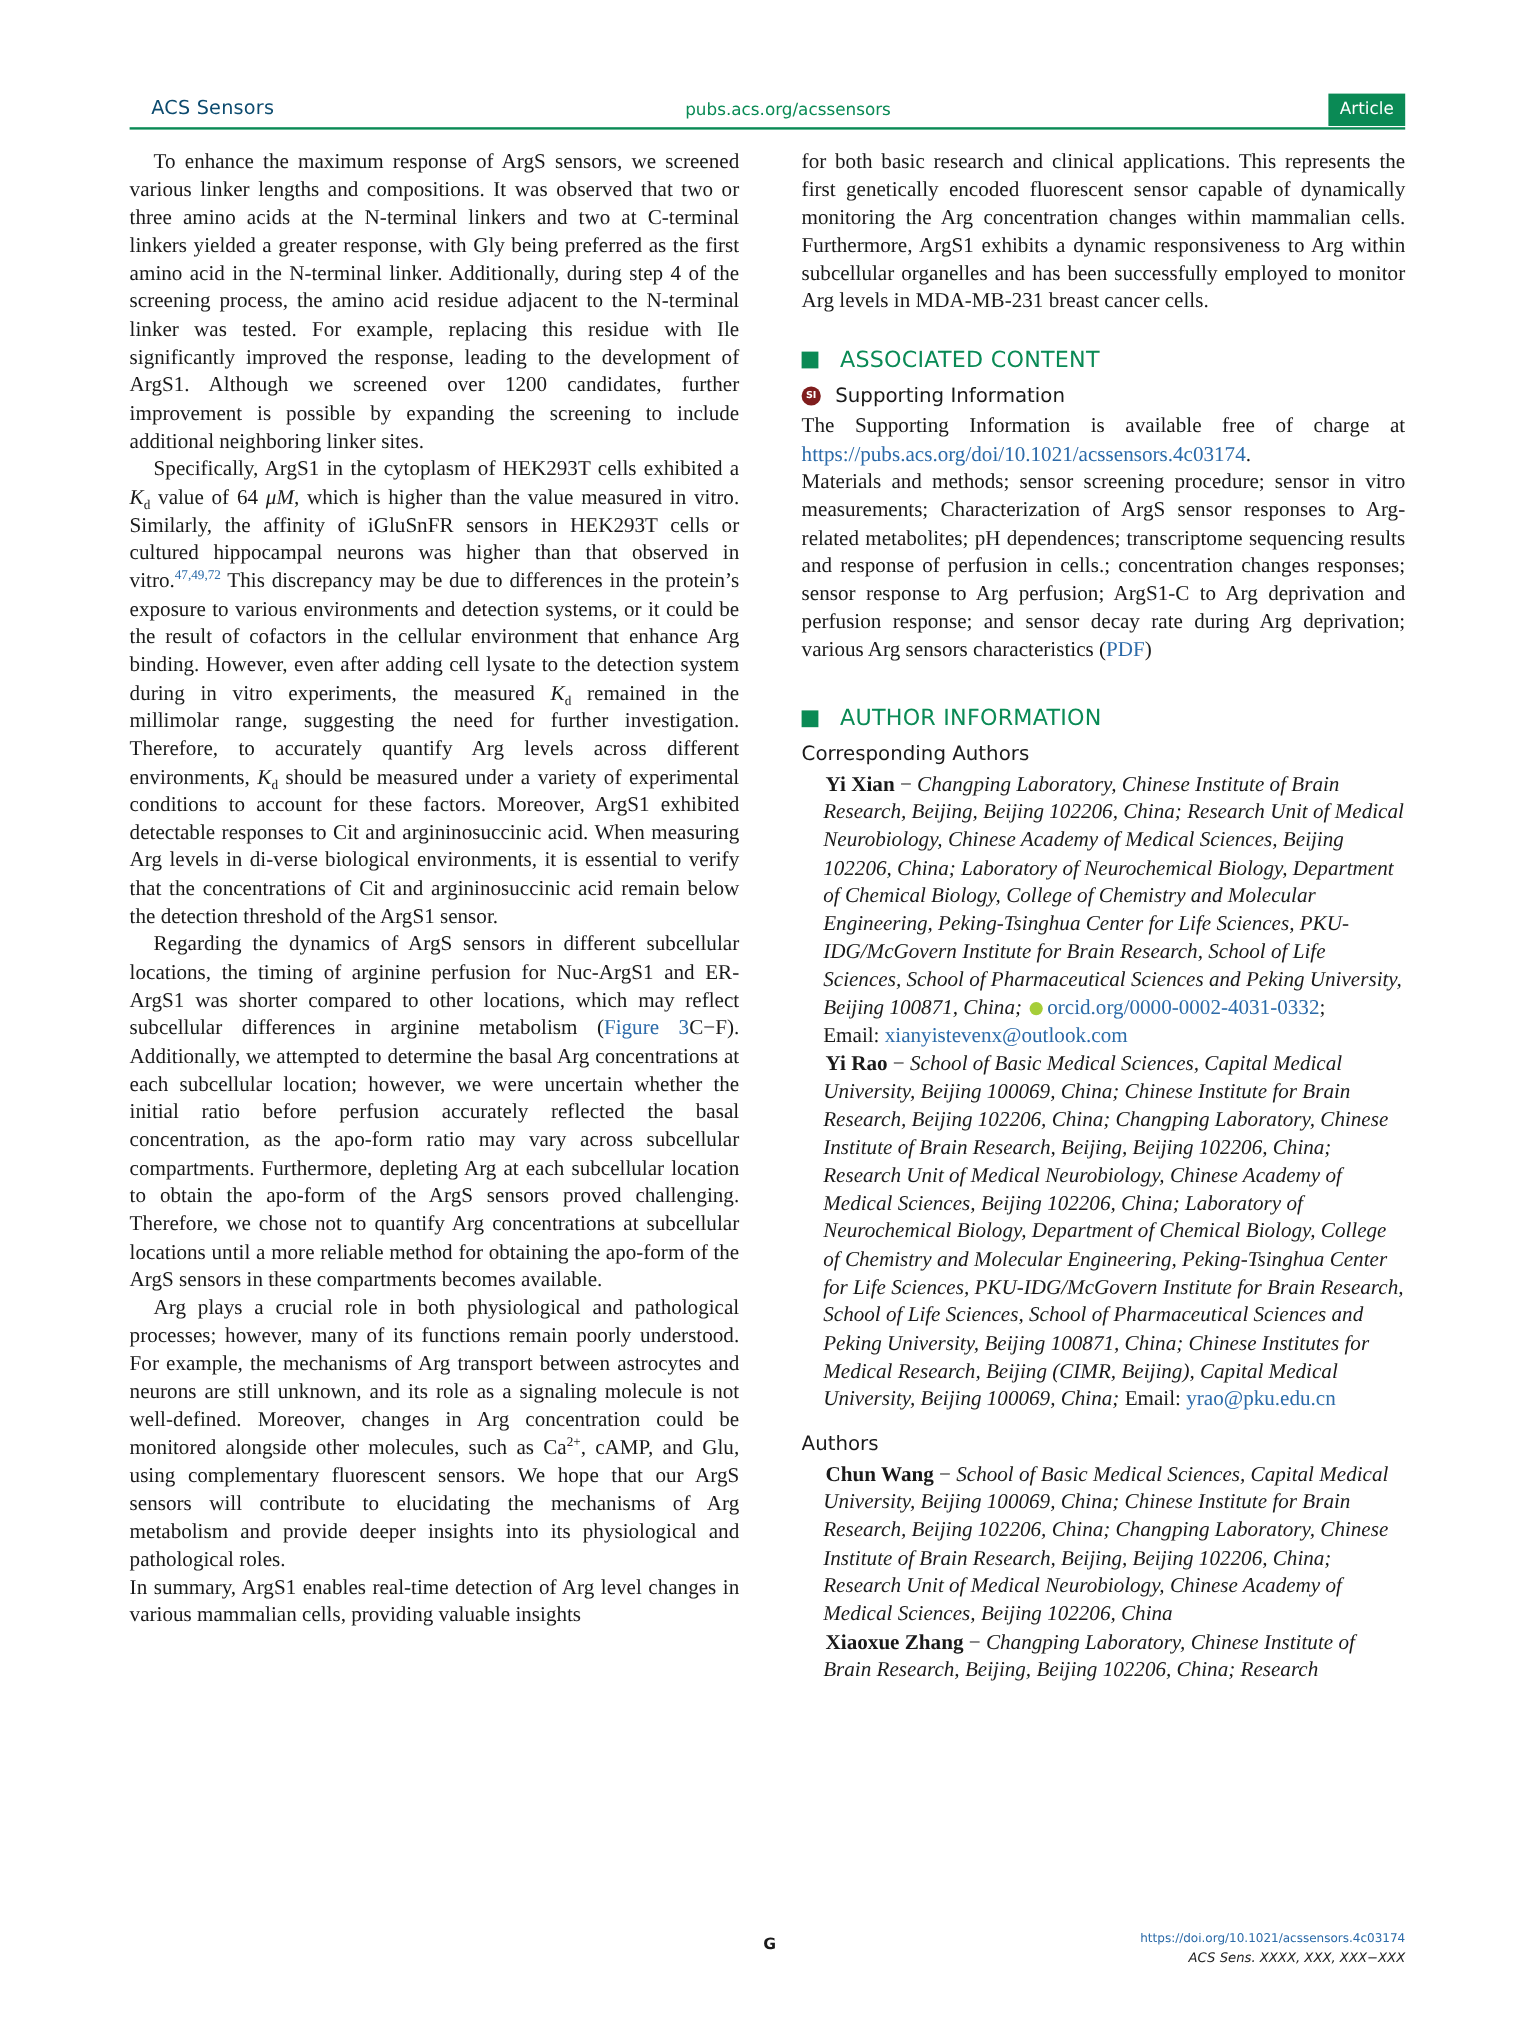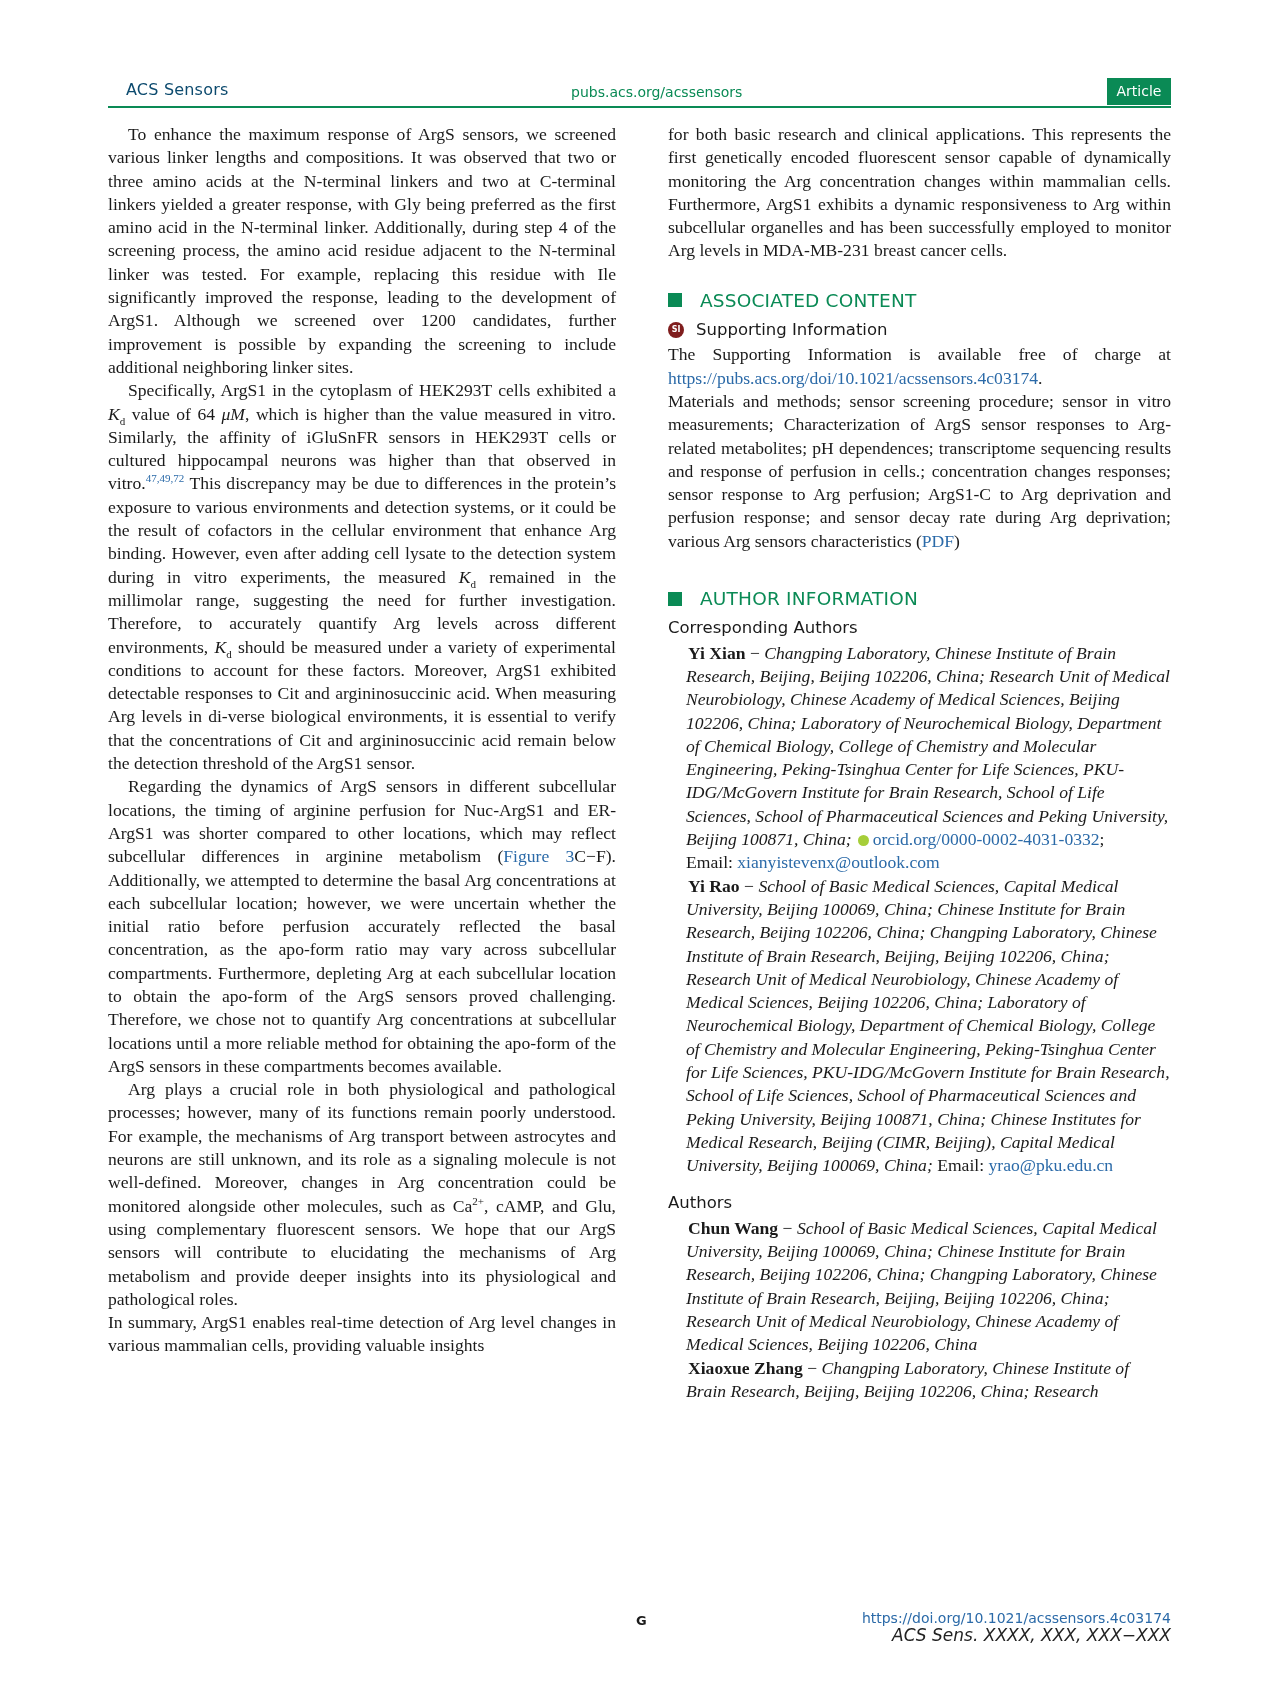--- a/index.html
+++ b/index.html
@@ -25,22 +25,22 @@
   .sup { font-size: 11px; vertical-align: super; line-height: 0; }
   .sub { font-size: 11px; vertical-align: sub; line-height: 0; }
   .si-desc { margin-left: 48px; margin-top: 12px; }
 
   .author { margin-left: 20px; text-indent: -0px; padding-left: 18px; text-indent: -18px; text-align: left; }
   .author-name { font-weight: bold; margin-left: 20px; }
   .affil { font-style: italic; }
   .orcid-icon { display: inline-block; width: 11px; height: 11px; border-radius: 50%; background: #a6ce39; margin: 0 4px 0 6px; vertical-align: middle; }
 
   .footer-page { position: absolute; left: 636px; top: 1613px; font-family: "DejaVu Sans", sans-serif; font-size: 13px; font-weight: bold; }
-  .footer-doi { position: absolute; right: 109px; top: 1610px; font-family: "DejaVu Sans", sans-serif; font-size: 14px; color: #2b6aa8; text-align: right; }
-  .footer-cite { position: absolute; right: 109px; top: 1625px; font-family: "DejaVu Sans", sans-serif; font-size: 17px; font-style: italic; color: #222; text-align: center; }
+  .footer-doi { position: absolute; right: 109px; top: 1610px; font-family: "DejaVu Sans", sans-serif; font-size: 10px; color: #2b6aa8; text-align: right; }
+  .footer-cite { position: absolute; right: 109px; top: 1625px; font-family: "DejaVu Sans", sans-serif; font-size: 11px; font-style: italic; color: #222; text-align: center; }
 </style>
 </head>
 <body>
 
 <div class="header">
   <span class="journal">ACS Sensors</span>
   <span class="site">pubs.acs.org/acssensors</span>
   <span class="badge">Article</span>
 </div>
 <div class="header-rule"></div>

